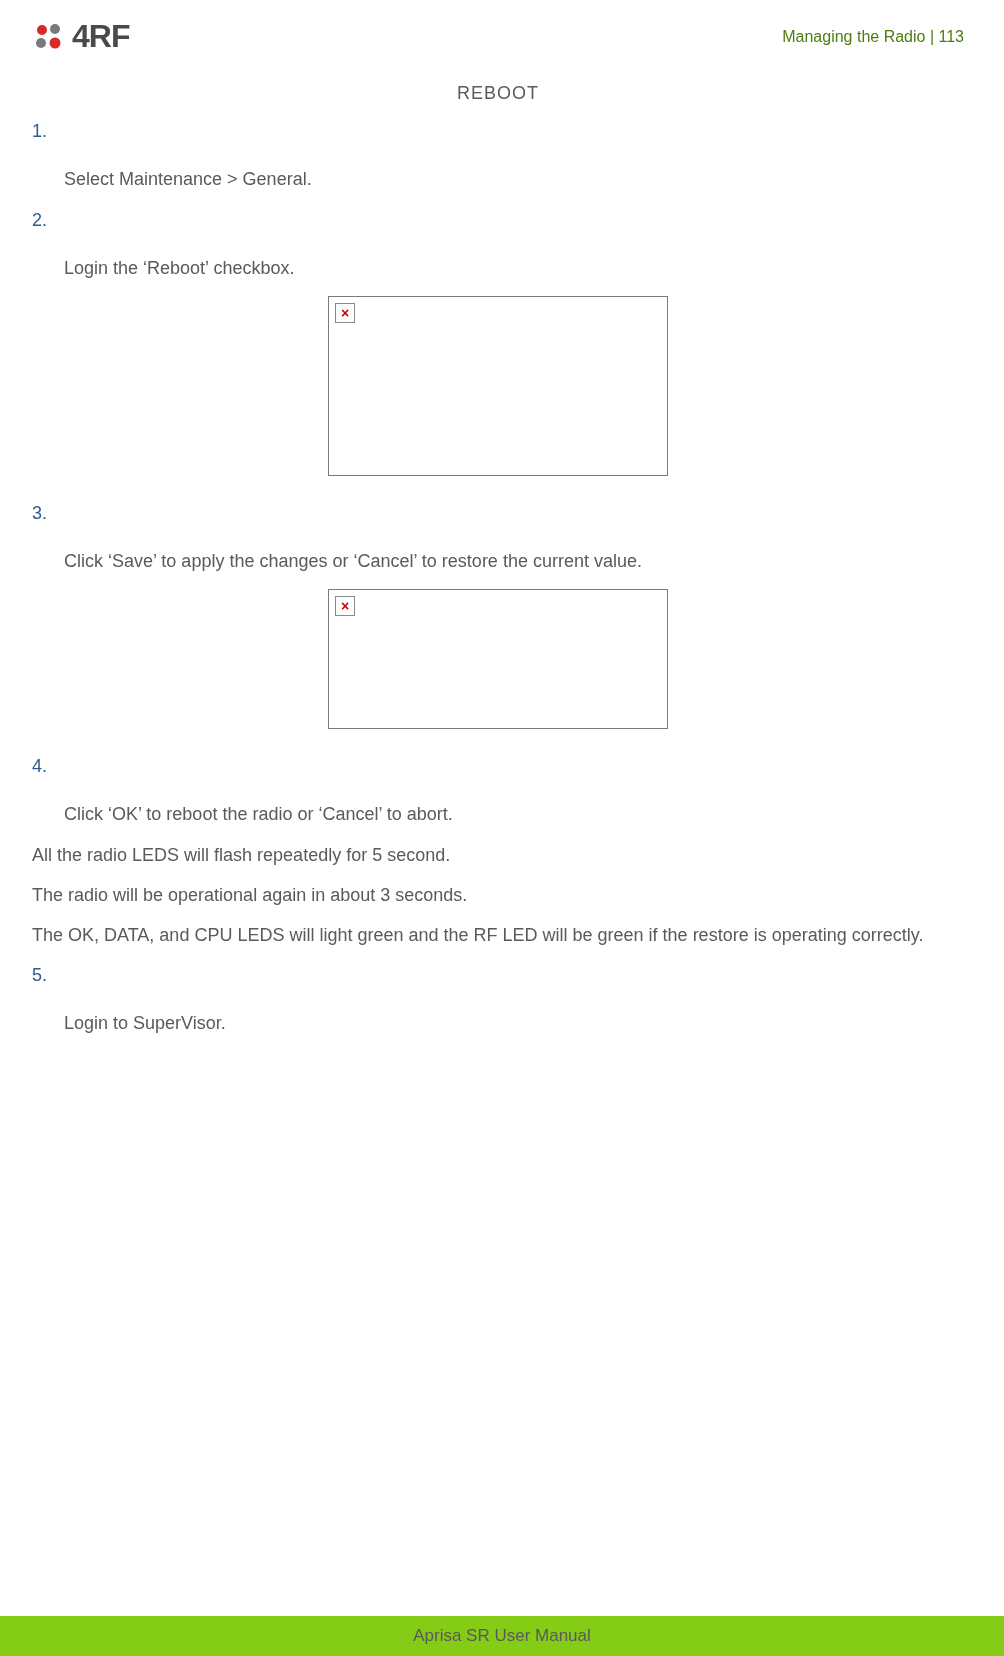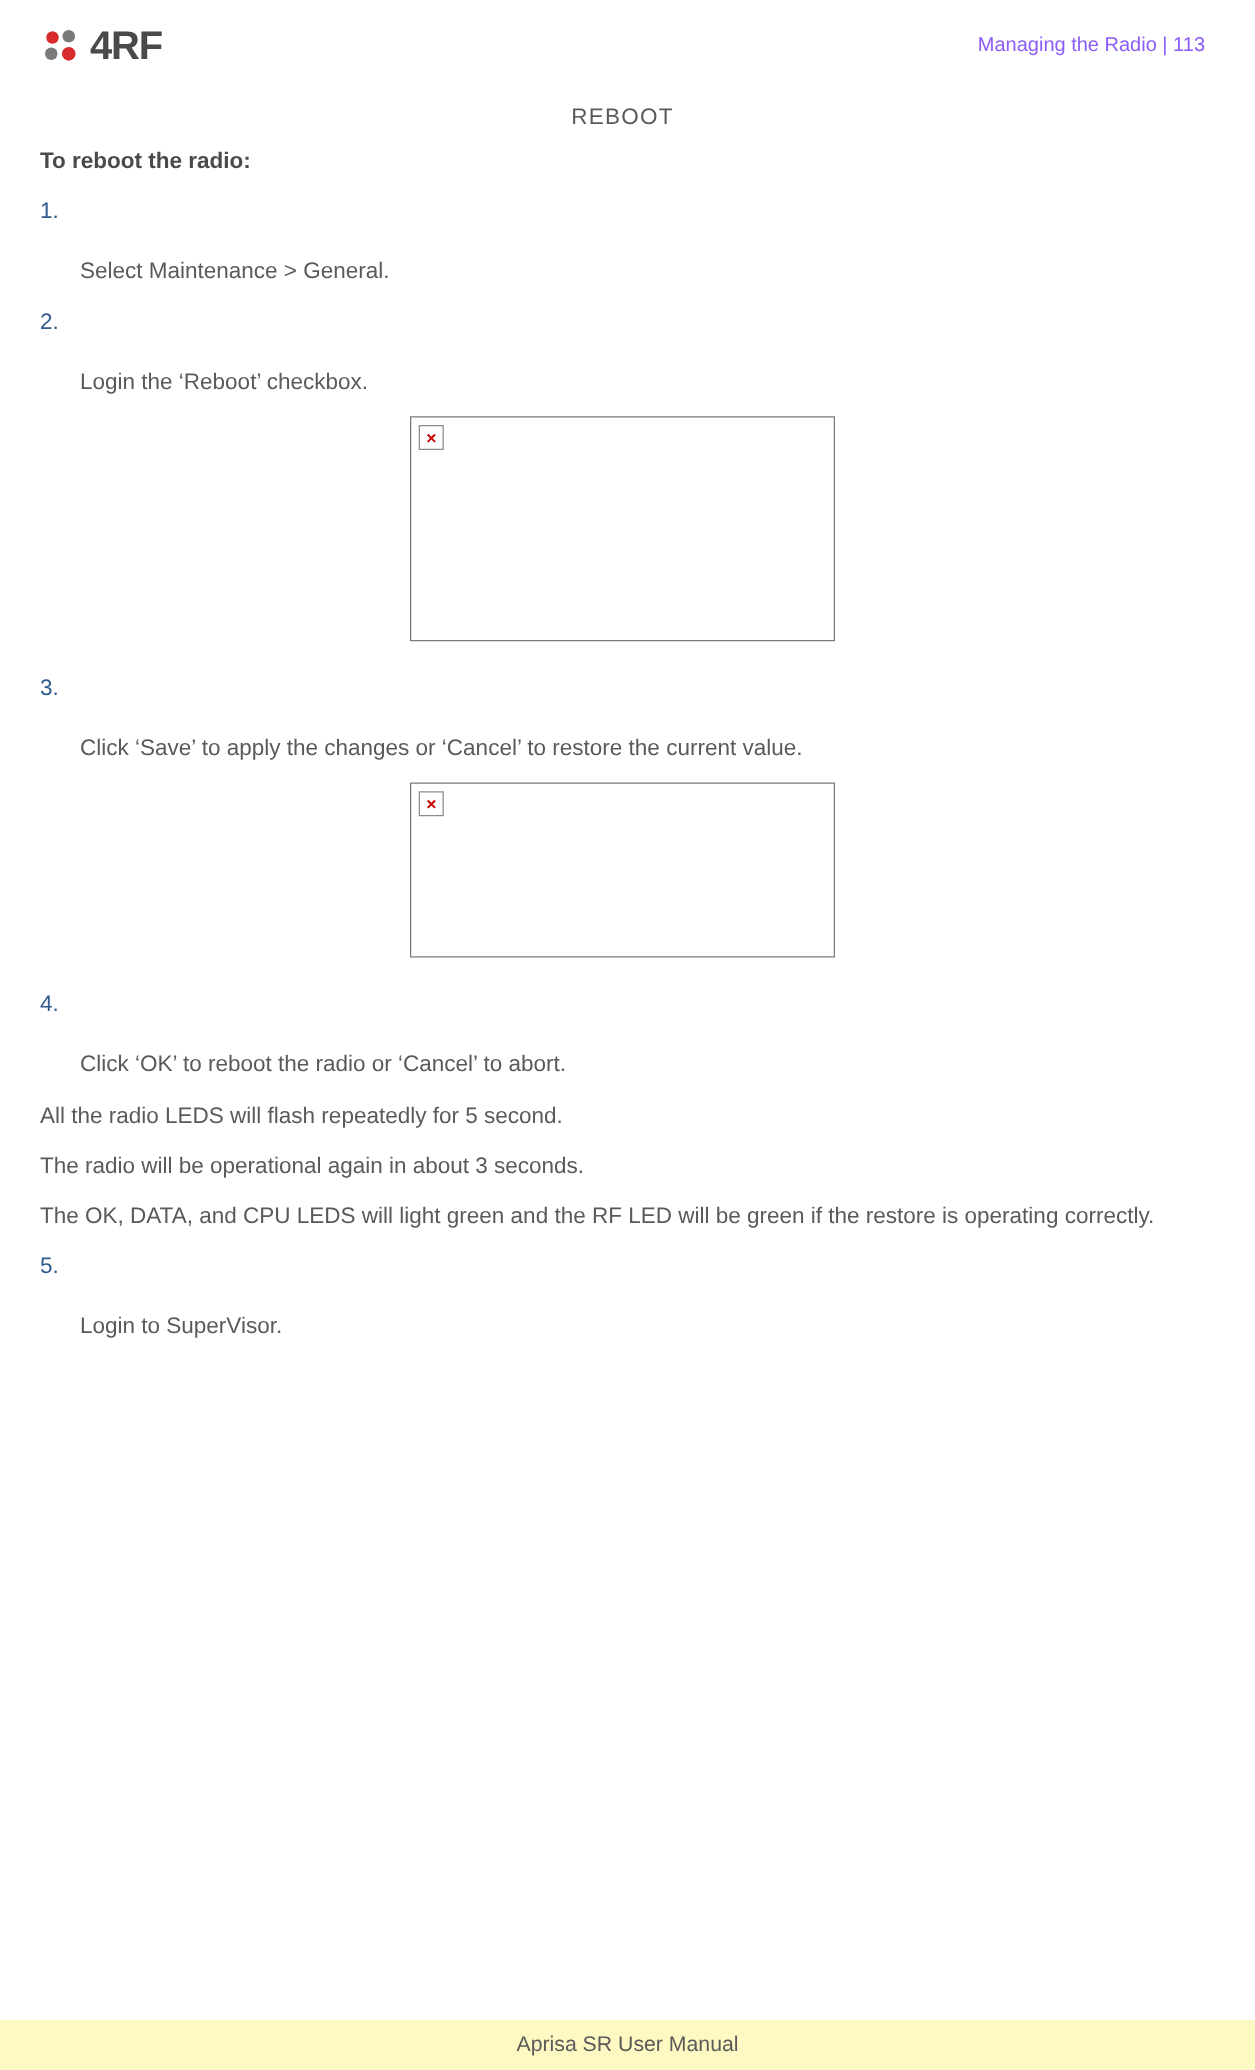--- a/index.html
+++ b/index.html
@@ -28,21 +28,21 @@
   }
   .logo-text {
     font-size: 32px;
     font-weight: 700;
     color: #4a4a4a;
     letter-spacing: -1px;
   }
   .logo-icon svg { display:block; }
   .header-right {
     font-size: 16px;
-    color: #8b5cf6;
+    color: #4d7c0f;
     white-space: nowrap;
   }
   .section-title {
     font-size: 18px;
     color: #5a5a5a;
     letter-spacing: 1px;
     margin-bottom: 14px;
     text-align: center;
   }
   .sub-heading {
@@ -98,21 +98,21 @@
     color: #5a5a5a;
     line-height: 1.55;
     margin-bottom: 12px;
     text-align: justify;
   }
   .footer {
     position: absolute;
     left: 0;
     bottom: 0;
     width: 100%;
-    background: #fef9c3;
+    background: #84cc16;
     text-align: center;
     font-size: 17px;
     color: #5a5a5a;
     padding: 10px 0;
   }
 </style>
 </head>
 <body>
 
 <div class="page">
@@ -126,21 +126,20 @@
           <circle cx="9" cy="23" r="5" fill="#7a7a7a"></circle>
           <circle cx="23" cy="23" r="5.5" fill="#d82a2a"></circle>
         </svg>
       </span>
       <span class="logo-text">4RF</span>
     </div>
     <div class="header-right">Managing the Radio  |  113</div>
   </div>
 
   <div class="section-title">REBOOT</div>
-  <div class="sub-heading">To reboot the radio:</div>
 
   <ol class="steps">
     <li>
       <span class="num">1.</span>
       <span class="txt">Select Maintenance &gt; General.</span>
     </li>
     <li>
       <span class="num">2.</span>
       <span class="txt">Login the ‘Reboot’ checkbox.</span>
     </li>

